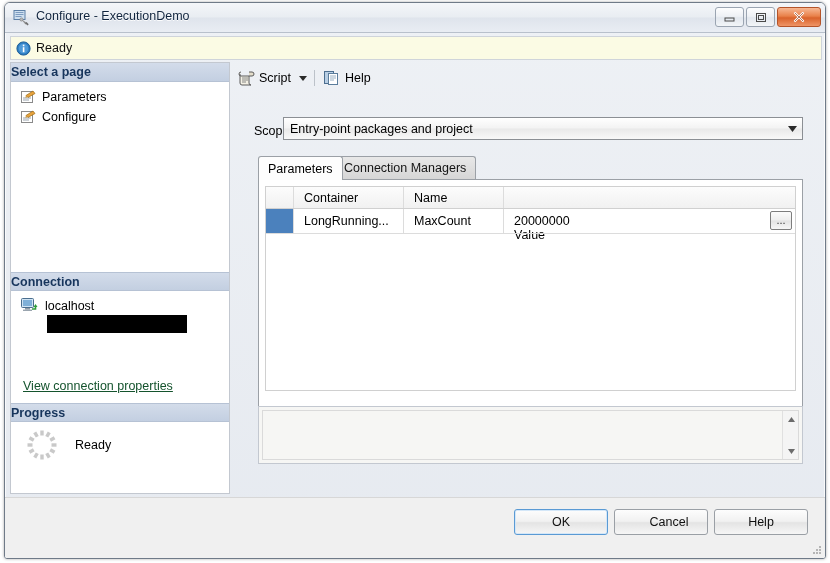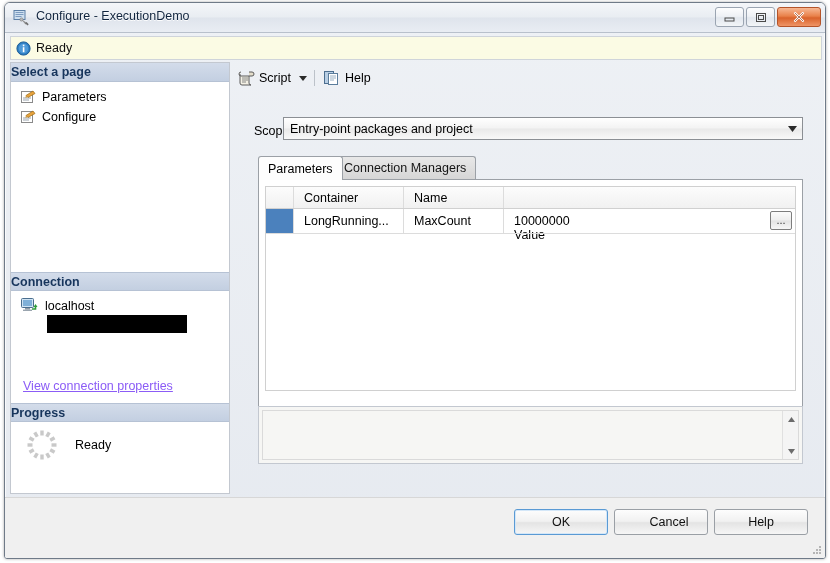--- a/index.html
+++ b/index.html
@@ -115,21 +115,21 @@
     display: flex; align-items: center; gap: 7px;
     font-size: 12.5px; white-space: nowrap;
   }
   #conn-redacted {
     position: absolute; left: 36px; top: 252px;
     width: 140px; height: 18px;
     background: #000;
   }
   #conn-link {
     position: absolute; left: 12px; top: 316px;
-    font-size: 12.5px; color: #8b5cf6;
+    font-size: 12.5px; color: #14532d;
     text-decoration: underline;
     white-space: nowrap; cursor: pointer;
   }
 
   #progress-row {
     position: absolute; left: 14px; top: 365px;
     display: flex; align-items: center; gap: 16px;
     font-size: 12.5px;
   }
 
@@ -507,21 +507,21 @@
           <div class="gh-cell gh-corner"></div>
           <div class="gh-cell gh-container">Container</div>
           <div class="gh-cell gh-name">Name</div>
           <div class="gh-cell gh-value">Value</div>
         </div>
         <div id="grid-row">
           <div class="gr-cell gr-selector"></div>
           <div class="gr-cell gr-container">LongRunning...</div>
           <div class="gr-cell gr-name">MaxCount</div>
           <div class="gr-cell gr-value">
-            <span>10000000</span>
+            <span>20000000</span>
             <div id="ellipsis-btn">...</div>
           </div>
         </div>
       </div>
     </div>
 
     <div id="descbox">
       <div id="descinner">
         <div id="desc-scroll">
           <div class="sb-arrow sb-up">

